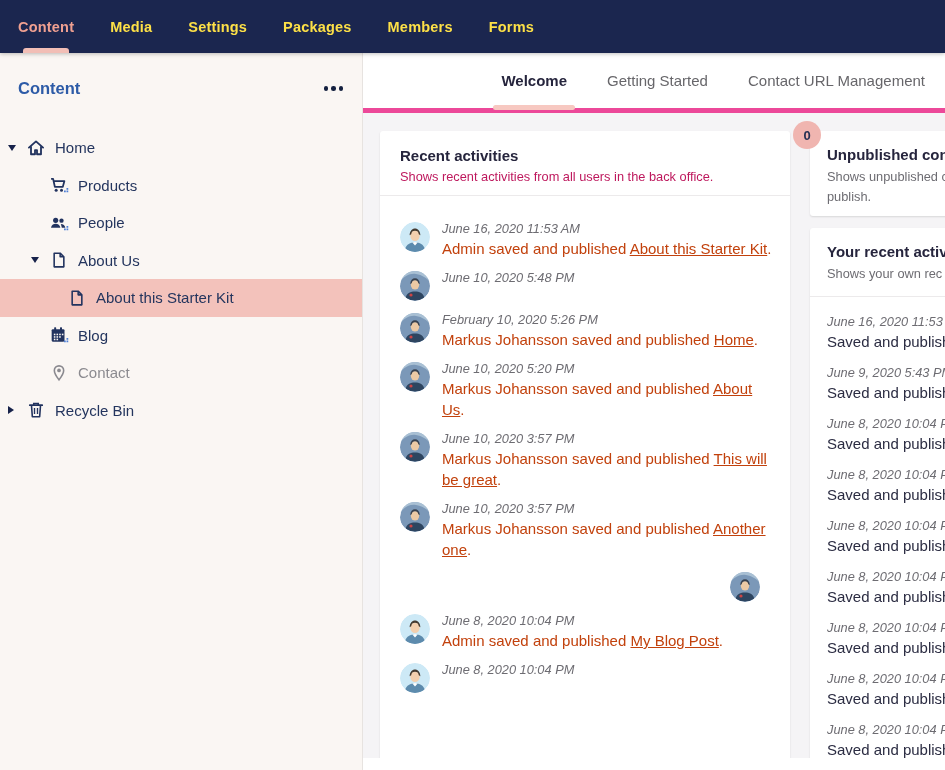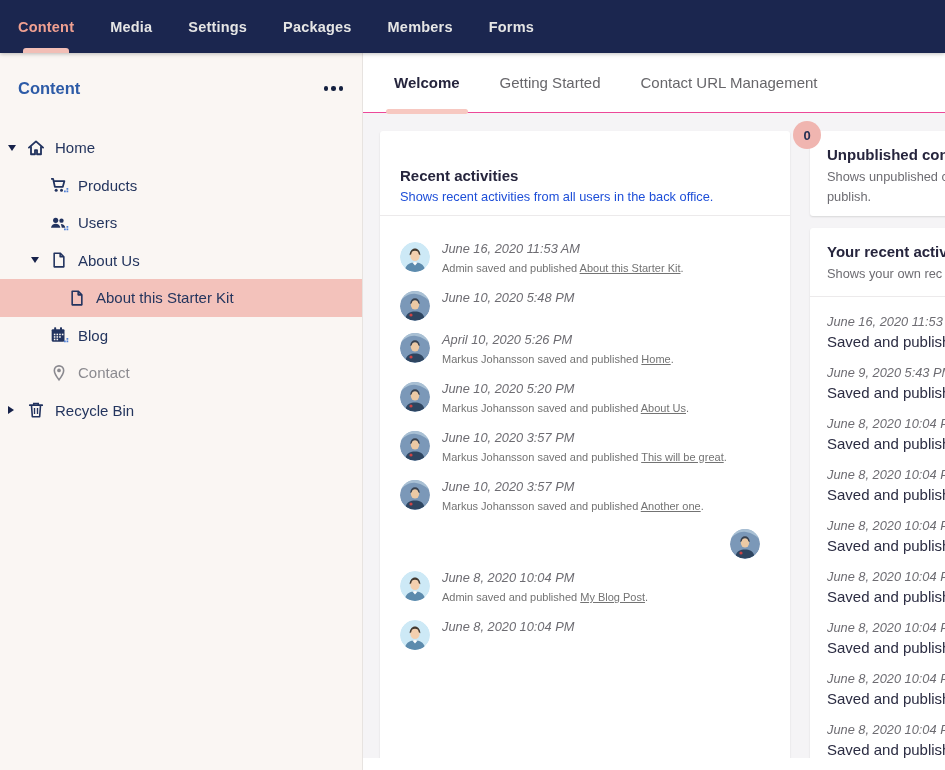--- a/index.html
+++ b/index.html
@@ -3,21 +3,21 @@
 <meta charset="utf-8">
 <style>
   * { margin:0; padding:0; box-sizing:border-box; }
   html,body { width:945px; height:770px; overflow:hidden; background:#fff;
     font-family:"Liberation Sans", sans-serif; }
 
   
   .topnav { height:53px; background:#1b264f; display:flex; align-items:stretch;
     box-shadow:0 1px 4px rgba(0,0,0,.25); position:relative; z-index:10; }
   .nav-item { position:relative; display:flex; align-items:center; padding:0 18px;
-    color:#e5e5e5; font-size:14.5px; font-weight:600; cursor:pointer; letter-spacing:.2px; }
+    color:#fde047; font-size:14.5px; font-weight:600; cursor:pointer; letter-spacing:.2px; }
   .nav-item.active { color:#f0a091; }
   .nav-item.active::after { content:""; position:absolute; left:50%; bottom:0;
     transform:translateX(-50%); width:46px; height:5px; background:#f2beb6;
     border-radius:3px 3px 0 0; }
 
   .shell { display:flex; height:717px; }
 
   
   .sidebar { width:363px; flex:none; background:#faf6f3; border-right:1px solid #e7e3e0;
     display:flex; flex-direction:column; }
@@ -37,45 +37,45 @@
     border-right:4.5px solid transparent; border-top:6px solid #17224a; }
   .caret-right { width:0; height:0; border-top:4.5px solid transparent;
     border-bottom:4.5px solid transparent; border-left:6px solid #17224a; }
   .tree-row .ticon { width:21px; height:20px; flex:none; margin-right:9px;
     display:flex; align-items:center; justify-content:center; }
   .tree-row .ticon svg { width:20px; height:20px; }
   .lvl0 { padding-left:8px; } .lvl1 { padding-left:31px; } .lvl2 { padding-left:49px; }
 
   
   .main { flex:1; display:flex; flex-direction:column; min-width:0; }
-  .tabbar { height:60px; background:#fff; border-bottom:1px solid #ec4899;
-    display:flex; align-items:stretch; padding-left:11px; }
+  .tabbar { height:60px; background:#fff; border-bottom:5px solid #ec4899;
+    display:flex; align-items:stretch; padding-left:11px;justify-content:flex-end; }
   .tab { position:relative; display:flex; align-items:center; padding:0 20px;
     font-size:15px; color:#67666a; cursor:pointer; }
   .tab.active { color:#26253d; font-weight:600; }
   .tab.active::after { content:""; position:absolute; left:12px; right:12px; bottom:-2px;
     height:5px; border-radius:3px; background:#f7c8c1; }
 
   .dash { height:645px; background:#f5f4f6; display:flex; gap:20px;
     padding:18px 0 0 17px; overflow:hidden; }
   .card { background:#fff; border-radius:3px; box-shadow:0 1px 2px rgba(0,0,0,.12); }
 
   .left-card { width:410px; flex:none; height:690px; }
   .card-head { padding:16px 20px 10px 20px; border-bottom:1px solid #eceaeb; }
-  .card-title { font-size:15px; font-weight:700; color:#26253d; margin-bottom:4px;margin-top:20px; }
-  .card-sub { font-size:12.8px; color:#1d4ed8; line-height:17px; }
+  .card-title { font-size:15px; font-weight:700; color:#26253d; margin-bottom:4px; }
+  .card-sub { font-size:12.8px; color:#be185d; line-height:17px; }
 
   .act-list { padding:24px 18px 0 20px; }
   .act-entry { display:flex; margin-bottom:10px;justify-content:flex-end; }
   .avatar { width:30px; height:30px; border-radius:50%; overflow:hidden; flex:none;
     margin-right:12px; margin-top:2px; }
   .avatar svg { display:block; }
   .act-body { width:332px; }
   .act-date { font-size:12.8px; font-style:italic; color:#6d6c72; line-height:17px; margin-bottom:1px; }
-  .act-text { font-size:11px; color:#737373; line-height:21px; }
+  .act-text { font-size:15px; color:#c2410c; line-height:21px; }
   .act-text a { color:inherit; text-decoration:underline; cursor:pointer; }
 
   .right-col { width:420px; flex:none; }
   .unpub-card { position:relative; padding:15px 17px 10px 17px; height:85px; }
   .badge { position:absolute; left:-17px; top:-10px; width:28px; height:28px;
     border-radius:50%; background:#f0b5b0; color:#243053; font-size:13px; font-weight:700;
     display:flex; align-items:center; justify-content:center; }
   .rc-title { font-size:15px; font-weight:700; color:#26253d; margin-bottom:4px; white-space:nowrap; }
   .rc-line { font-size:12.8px; color:#6d6c72; line-height:20px; white-space:nowrap; }
   .your-card { margin-top:12px; height:560px; }
@@ -144,21 +144,21 @@
               <path d="M2.4 17.6c.4-3.1 2.8-4.8 5.6-4.8s5.2 1.7 5.6 4.8z" fill="#22335f"></path>
               <circle cx="15" cy="9.2" r="2.6" fill="#22335f"></circle>
               <path d="M14.2 13.2c2.9.1 5 1.7 5.4 4.4h-4.2z" fill="#22335f"></path>
               <g fill="#4e7fd6">
                 <rect x="18" y="18.6" width="2.1" height="2.1"></rect>
                 <rect x="21" y="18.6" width="2.1" height="2.1"></rect>
                 <rect x="21" y="15.6" width="2.1" height="2.1"></rect>
               </g>
             </svg>
           </span>
-          <span class="tlabel">Users</span>
+          <span class="tlabel">People</span>
         </div>
         <div class="tree-row lvl1">
           <span class="caret">
             <i class="caret-down"></i>
           </span>
           <span class="ticon">
             <svg viewBox="0 0 24 24">
               <path d="M6.2 3.8h7.2l4.4 4.4v12H6.2z" fill="none" stroke="#22335f" stroke-width="1.9" stroke-linejoin="round"></path>
               <path d="M13.4 3.8v4.4h4.4" fill="none" stroke="#22335f" stroke-width="1.9" stroke-linejoin="round"></path>
             </svg>
@@ -278,21 +278,21 @@
                 <svg viewBox="0 0 30 30" width="30" height="30">
                   <circle cx="15" cy="15" r="15" fill="#7b98b8"></circle>
                   <path d="M0 11c4-6 10-9 16-8s11 4 14 8v-11H0z" fill="#a9c0d4"></path>
                   <ellipse cx="15" cy="13.8" rx="4.2" ry="4.8" fill="#ecc9a4"></ellipse>
                   <path d="M10.2 13c.2-3.8 2.2-5.7 4.8-5.7s4.6 1.9 4.8 5.7l-1.5-.8c-.3-2-1.2-3-3.3-3s-3 1-3.3 3z" fill="#39414e"></path>
                   <path d="M5.8 26.4c1.2-4.2 4.7-5.8 9.2-5.8s8 1.6 9.2 5.8a15 15 0 0 1-18.4 0z" fill="#2e4560"></path>
                   <circle cx="11" cy="24" r="1.6" fill="#c44"></circle>
                 </svg>
               </div>
               <div class="act-body">
-                <div class="act-date">April 10, 2020 5:26 PM</div>
+                <div class="act-date">February 10, 2020 5:26 PM</div>
                 <div class="act-text">Markus Johansson saved and published <a>Home</a>.</div>
               </div>
             </div>
             <div class="act-entry">
               <div class="avatar">
                 <svg viewBox="0 0 30 30" width="30" height="30">
                   <circle cx="15" cy="15" r="15" fill="#7b98b8"></circle>
                   <path d="M0 11c4-6 10-9 16-8s11 4 14 8v-11H0z" fill="#a9c0d4"></path>
                   <ellipse cx="15" cy="13.8" rx="4.2" ry="4.8" fill="#ecc9a4"></ellipse>
                   <path d="M10.2 13c.2-3.8 2.2-5.7 4.8-5.7s4.6 1.9 4.8 5.7l-1.5-.8c-.3-2-1.2-3-3.3-3s-3 1-3.3 3z" fill="#39414e"></path>

